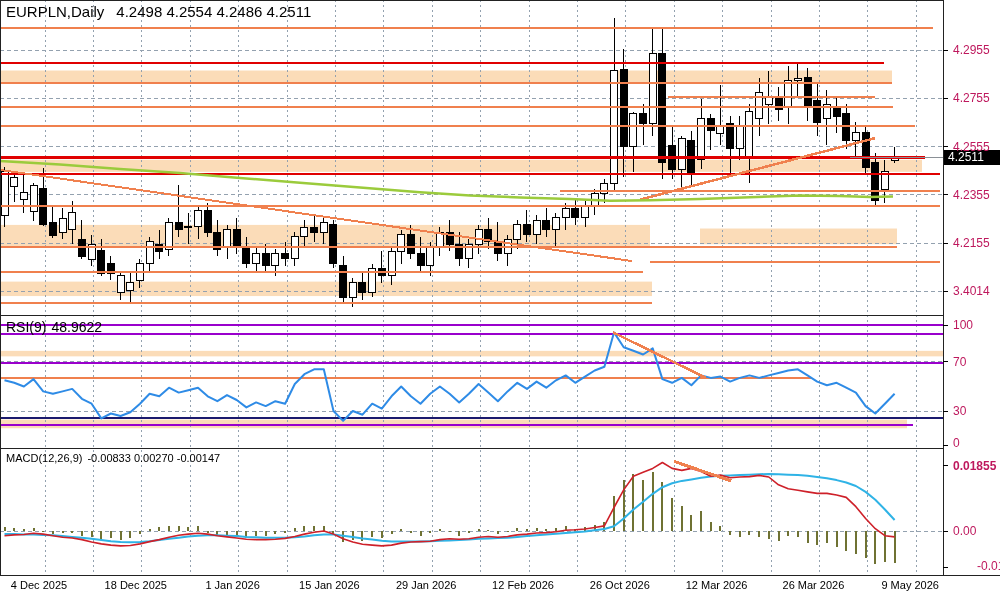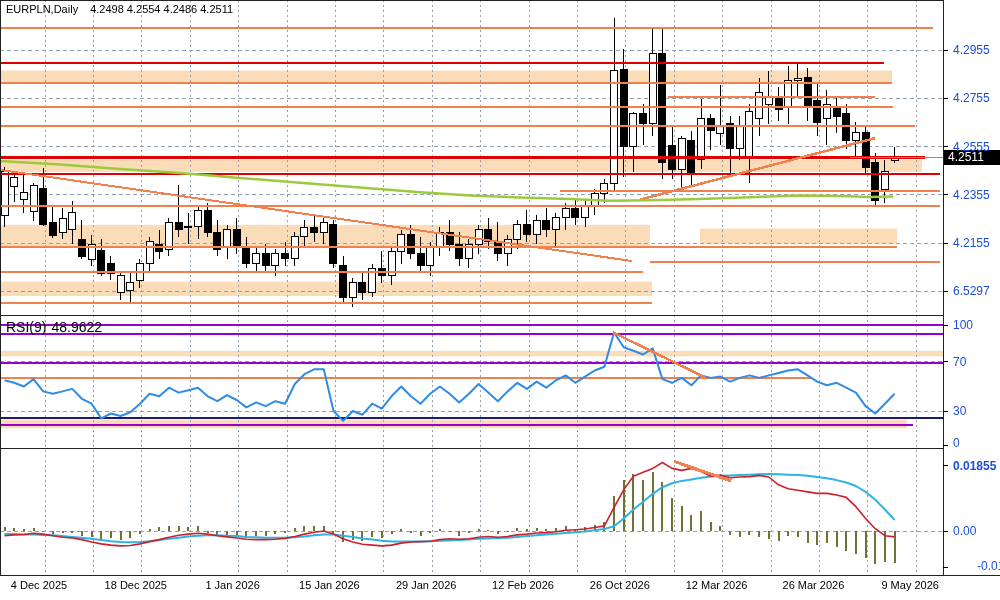--- a/index.html
+++ b/index.html
@@ -1,27 +1,27 @@
 <!DOCTYPE html>
 <html><head>
 <meta charset="utf-8">
 <style>
   html,body{margin:0;padding:0;background:#fff;}
   .screen{position:relative;width:1000px;height:600px;background:#ffffff;
           font-family:"Liberation Sans",sans-serif;overflow:hidden;}
   #chart-svg{position:absolute;left:0;top:0;}
   .ovl{position:absolute;color:#000;white-space:nowrap;}
-  .title-lbl{left:6px;top:3px;font-size:11px;}
+  .title-lbl{left:6px;top:3px;font-size:15px;}
   .title-lbl .num{margin-left:12px;}
   .rsi-lbl{left:6px;top:319px;font-size:14px;}
   .macd-lbl{left:6px;top:452px;font-size:11px;}
   .rsi-lbl .num,.macd-lbl .num{margin-left:5px;}
   .price-badge{left:944px;width:54px;height:15px;background:#000;color:#fff;
                font-size:12px;line-height:15px;padding-left:4px;}
-  .ax-lbl{position:absolute;font-size:12px;color:#1d4ed8;transform:translateY(-50%);}
+  .ax-lbl{position:absolute;font-size:12px;color:#be185d;transform:translateY(-50%);}
   .date-lbl{position:absolute;top:579px;font-size:11px;color:#000;transform:translateX(-50%);}
 </style>
 </head>
 <body>
 
 <div class="screen">
   <svg id="chart-svg" width="1000" height="600">
       <rect x="0" y="70.50624999999934" width="892" height="12.062499999999744" fill="#fbdcb8"></rect>
       <rect x="0" y="159.76874999999916" width="922" height="12.062499999999744" fill="#fbdcb8"></rect>
       <rect x="0" y="224.9062499999995" width="650" height="21.71249999999867" fill="#fbdcb8"></rect>
@@ -387,30 +387,33 @@
     </svg>
 
   <div class="ovl title-lbl">
     <span>EURPLN,Daily</span><span class="num">4.2498 4.2554 4.2486 4.2511</span>
   </div>
 
   <div class="ovl rsi-lbl">
     <span>RSI(9)</span><span class="num">48.9622</span>
   </div>
 
+  <div class="ovl macd-lbl">
+    <span>MACD(12,26,9)</span><span class="num">-0.00833 0.00270 -0.00147</span>
+  </div>
 
   <div class="ovl price-badge" id="price-badge" style="top: 149.615px;">4.2511</div>
 
   <div id="labels-layer">
       <div class="ax-lbl" style="left: 953px; top: 50px;">4.2955</div>
       <div class="ax-lbl" style="left: 953px; top: 98.25px;">4.2755</div>
       <div class="ax-lbl" style="left: 953px; top: 146.5px;">4.2555</div>
       <div class="ax-lbl" style="left: 953px; top: 194.75px;">4.2355</div>
       <div class="ax-lbl" style="left: 953px; top: 243px;">4.2155</div>
-      <div class="ax-lbl" style="left: 953px; top: 291.25px;">6.5297</div>
+      <div class="ax-lbl" style="left: 953px; top: 291.25px;">3.4014</div>
       <div class="ax-lbl" style="left: 953px; top: 325.04px;">100</div>
       <div class="ax-lbl" style="left: 953px; top: 361.898px;">70</div>
       <div class="ax-lbl" style="left: 953px; top: 411.042px;">30</div>
       <div class="ax-lbl" style="left: 953px; top: 443px;">0</div>
       <div class="ax-lbl" style="left: 953px; top: 466px; font-weight: bold;">0.01855</div>
       <div class="ax-lbl" style="left: 953px; top: 531px;">0.00</div>
       <div class="ax-lbl" style="left: 953px; top: 566px; margin-left: 24px;">-0.01135</div>
       <div class="date-lbl" style="left: 39px; top: 579px; text-align: center;">4 Dec 2025</div>
       <div class="date-lbl" style="left: 135.8px; top: 579px;">18 Dec 2025</div>
       <div class="date-lbl" style="left: 232.6px; top: 579px;">1 Jan 2026</div>

